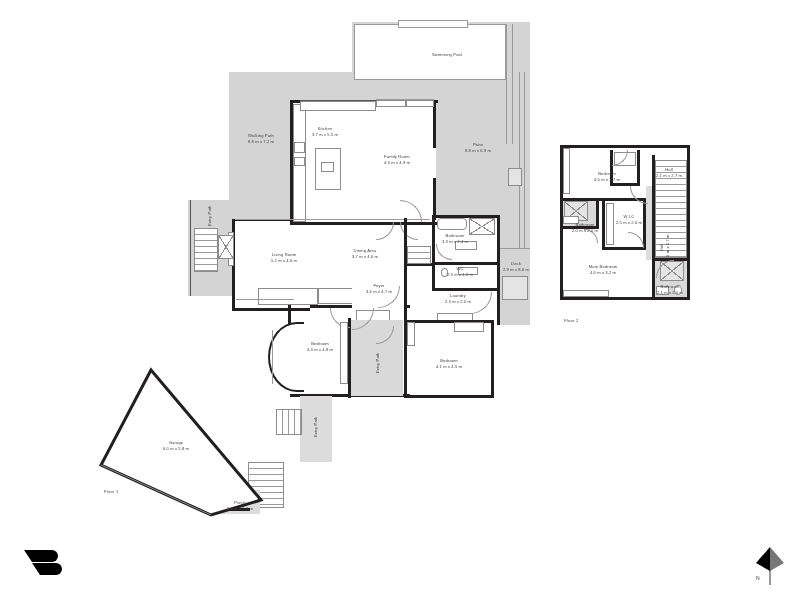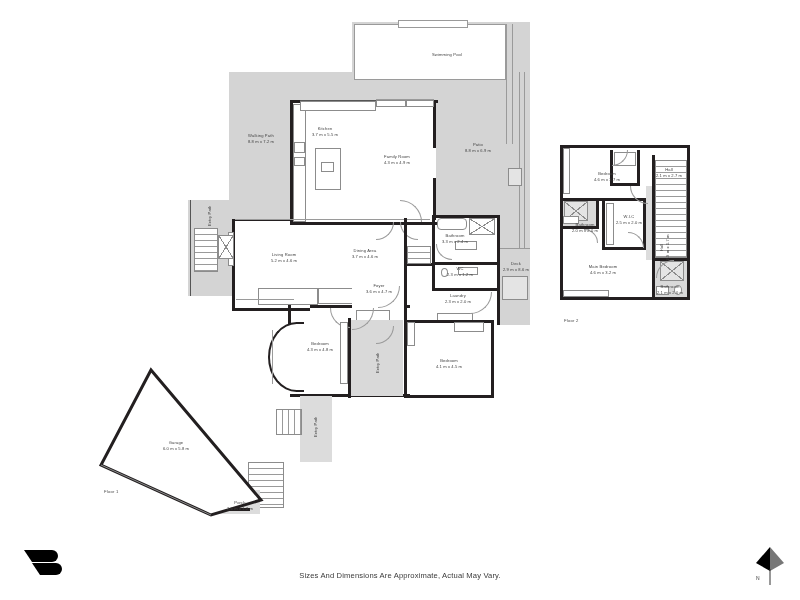--- a/index.html
+++ b/index.html
@@ -473,21 +473,20 @@
     <span class="dim">2.9 m x 1.7 m</span>
   </div>
 
   <div class="floor-tag" style="left:564px; top:318px;">Floor 2</div>
 
   <svg class="logo" viewBox="0 0 44 30">
     <path d="M2 4 H30 A6 6 0 0 1 30 16 H10 Z" fill="#000000"></path>
     <path d="M10 17 H34 A6 6 0 0 1 34 29 H18 Z" fill="#000000"></path>
   </svg>
 
-  <div class="caption" style="left:0; top:571px;">Sizes And Dimensions Are Approximate, Actual May Vary.</div>
 
   <svg class="compass" viewBox="0 0 36 42">
     <polygon points="18,2 18,26 4,18" fill="#000000"></polygon>
     <polygon points="18,2 18,26 32,18" fill="#777777"></polygon>
     <line x1="18" y1="24" x2="18" y2="40" stroke="#333333" stroke-width="1"></line>
   </svg>
   <div class="compass" style="pointer-events:none;">
     <span class="n">N</span>
   </div>
 

